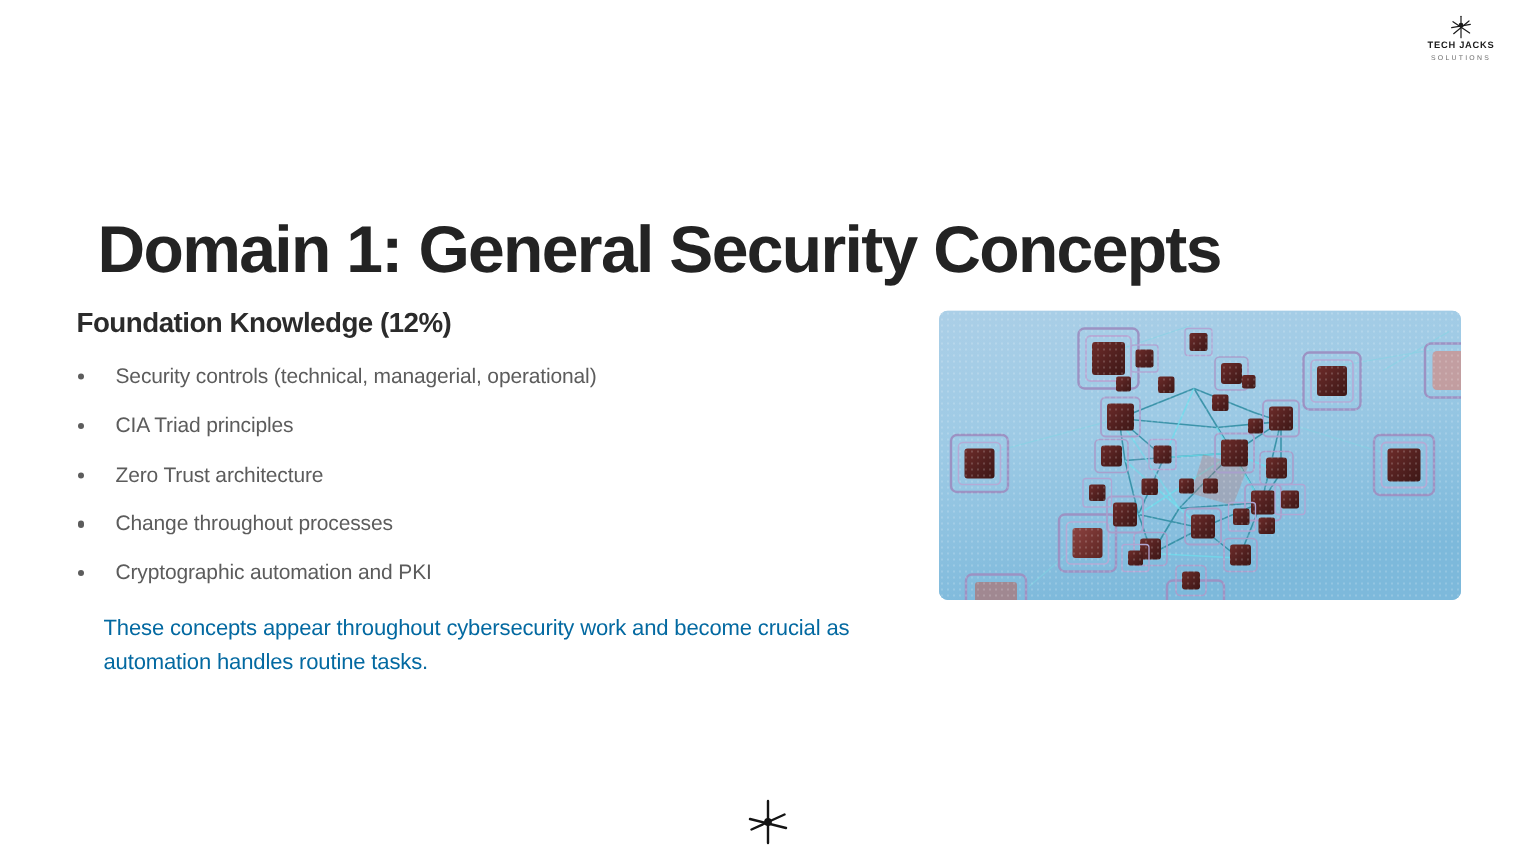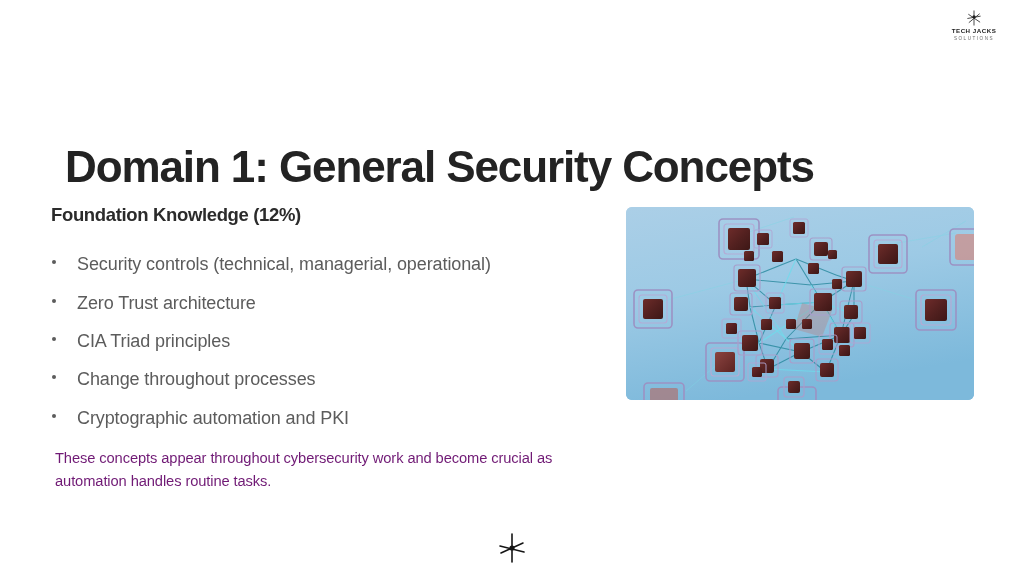--- a/index.html
+++ b/index.html
@@ -68,51 +68,51 @@
     position: absolute;
     left: 51px;
     top: 203px;
     width: 530px;
   }
   .section-heading {
     font-size: 18.5px;
     font-weight: bold;
     color: #2b2b2b;
     letter-spacing: -0.35px;
-    margin: 0 0 26px 0;
+    margin: 0 0 15px 0;
     line-height: 1.25;
   }
   .bullet-list {
     list-style: none;
     margin: 0;
     padding: 0;
   }
   .bullet-item {
     position: relative;
     padding-left: 26px;
-    font-size: 18px;
+    font-size: 14px;
     color: #5c5c5c;
     line-height: 1.4;
     margin-bottom: 13.2px;
     letter-spacing: -0.1px;
   }
   .bullet-dot {
     position: absolute;
     left: 1px;
     top: 8px;
     width: 4.2px;
     height: 4.2px;
     border-radius: 50%;
     background: #5c5c5c;
   }
   .closing-text {
     font-size: 14.7px;
-    color: #701a75;
+    color: #0369a1;
     line-height: 1.55;
-    margin: 16px 0 0 4px;
+    margin: 16px 0 0 18px;
     letter-spacing: -0.1px;
     max-width: 500px;
   }
 
   
   .figure {
     position: absolute;
     left: 626px;
     top: 207px;
     width: 348px;
@@ -173,25 +173,25 @@
 
   <h2 class="section-heading">Foundation Knowledge (12%)</h2>
 
   <ul class="bullet-list">
     <li class="bullet-item">
       <span class="bullet-dot"></span>
       <span>Security controls (technical, managerial, operational)</span>
     </li>
     <li class="bullet-item">
       <span class="bullet-dot"></span>
+      <span>CIA Triad principles</span>
+    </li>
+    <li class="bullet-item">
+      <span class="bullet-dot"></span>
       <span>Zero Trust architecture</span>
-    </li>
-    <li class="bullet-item">
-      <span class="bullet-dot"></span>
-      <span>CIA Triad principles</span>
     </li>
     <li class="bullet-item">
       <span class="bullet-dot"></span>
       <span>Change throughout processes</span>
     </li>
     <li class="bullet-item">
       <span class="bullet-dot"></span>
       <span>Cryptographic automation and PKI</span>
     </li>
   </ul>

